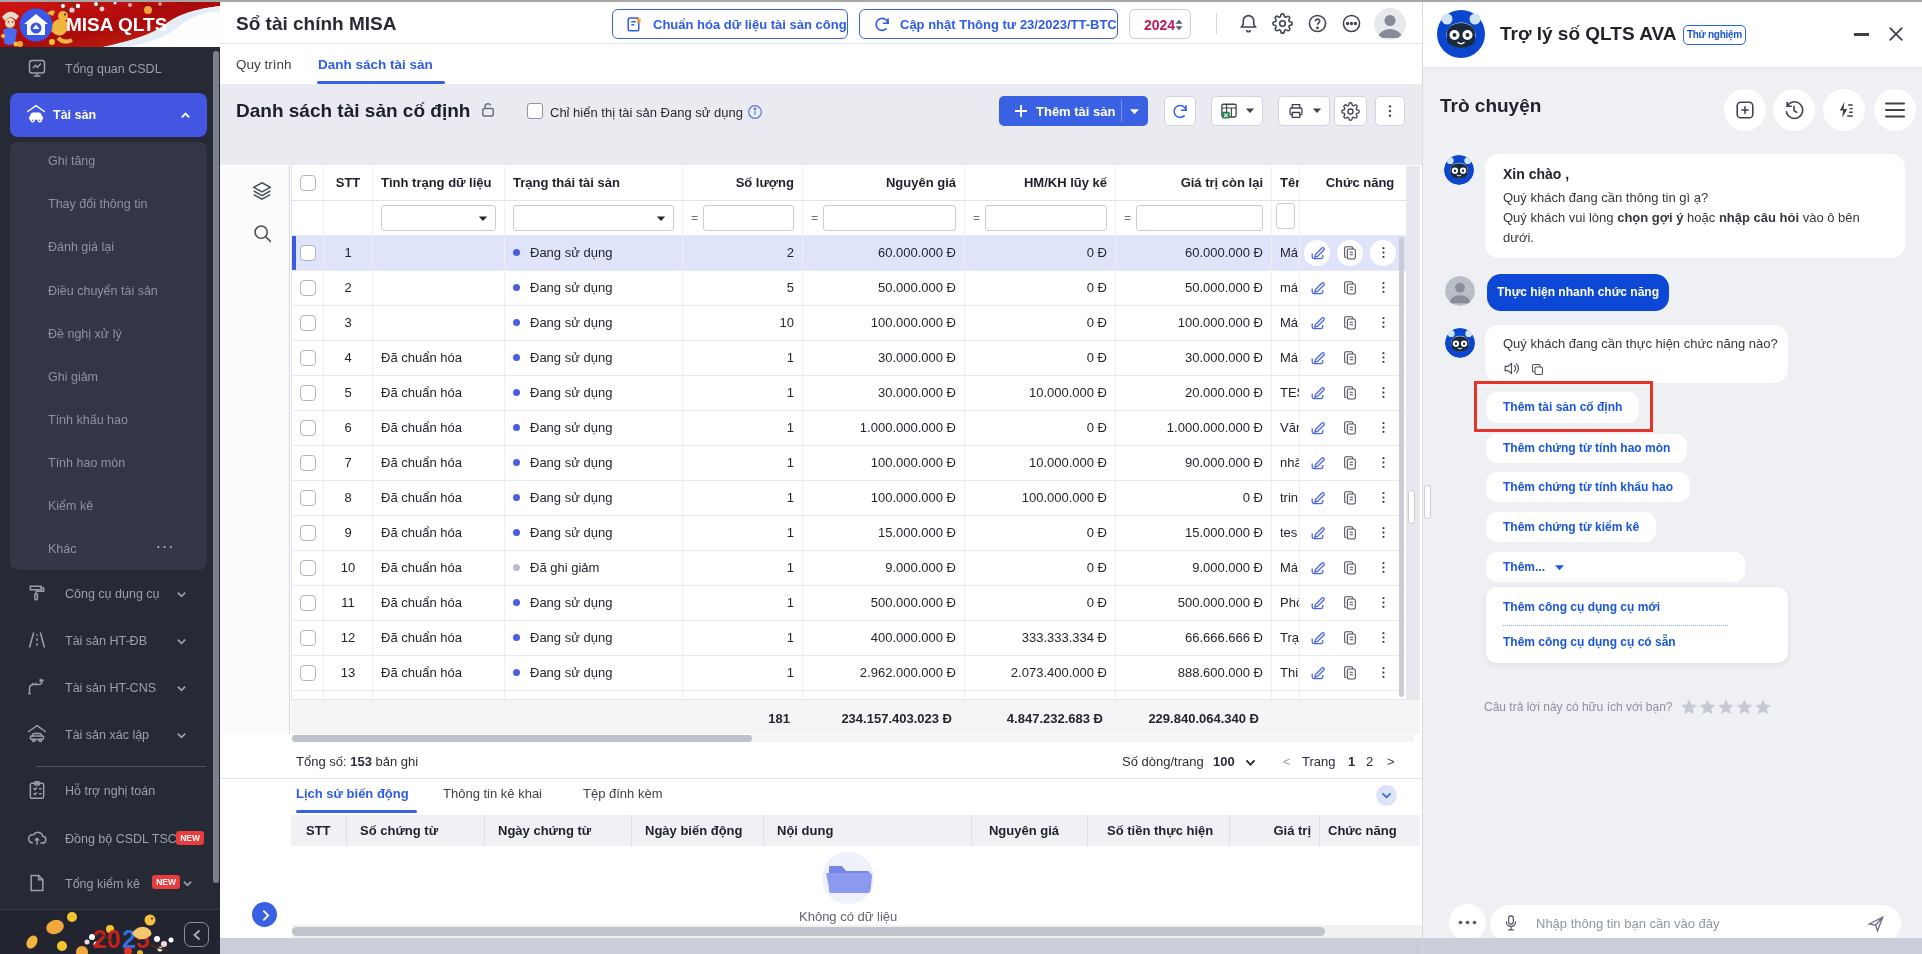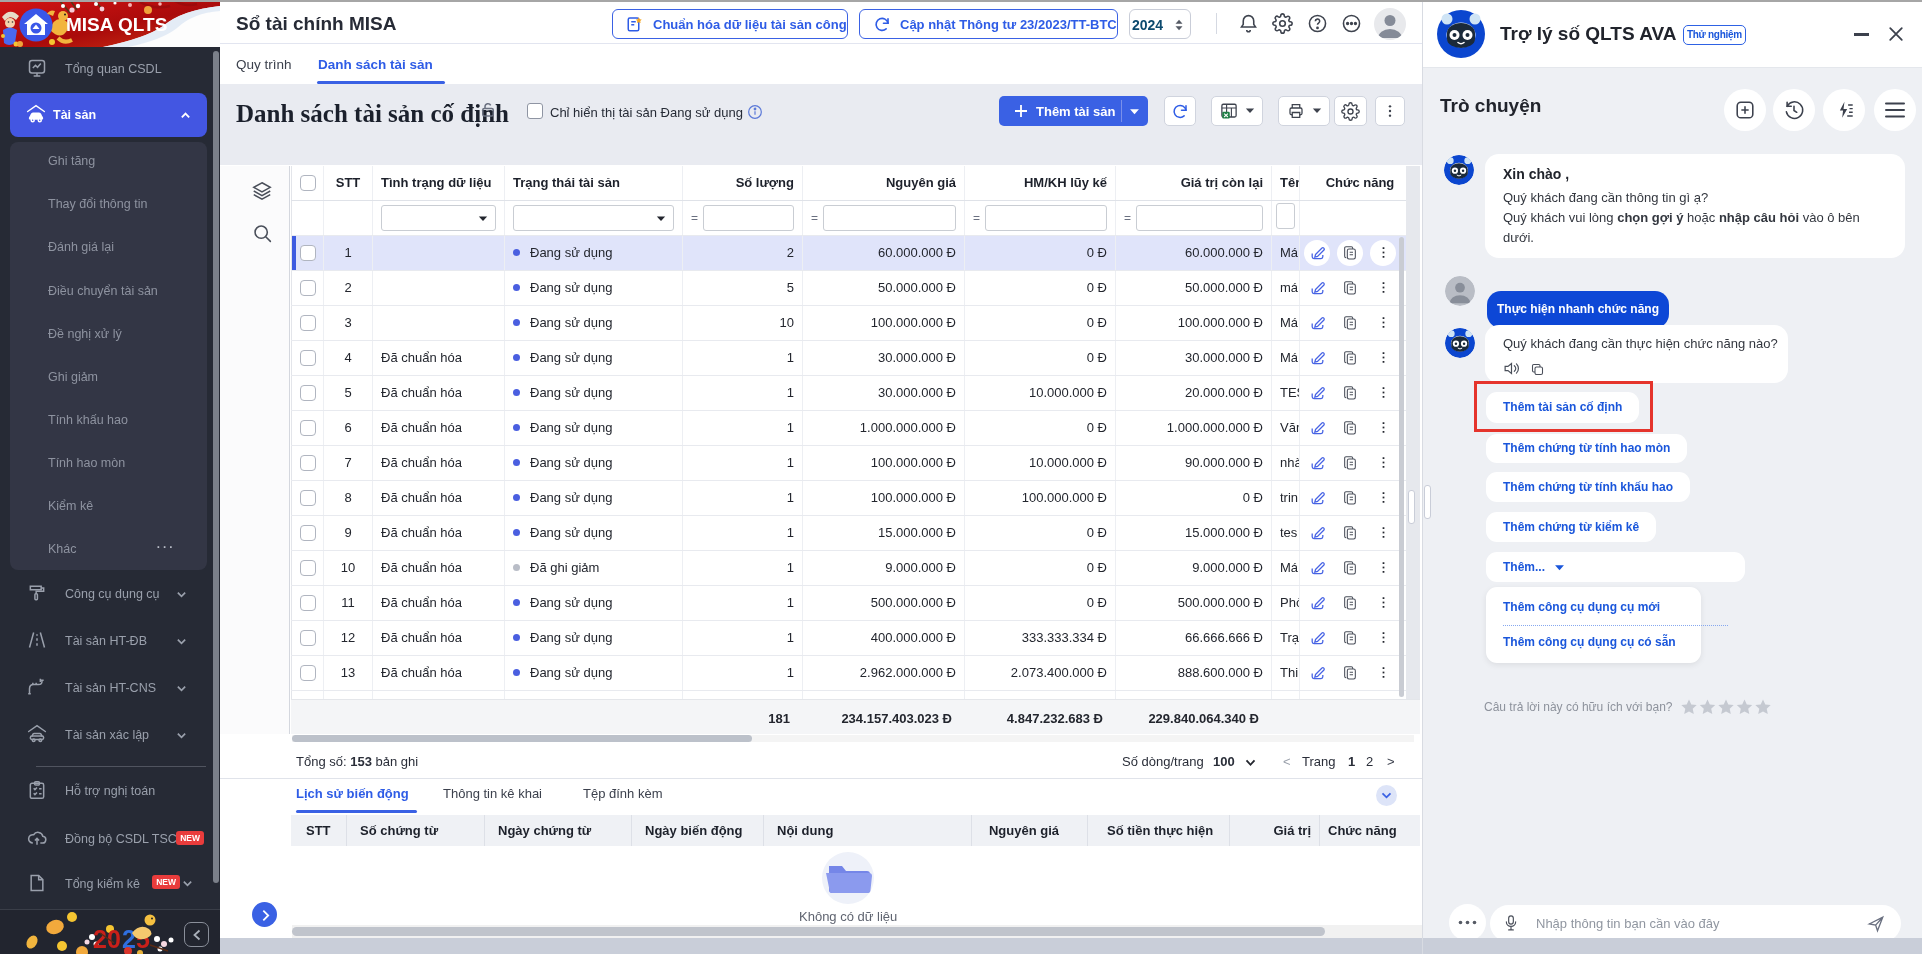--- a/index.html
+++ b/index.html
@@ -32,21 +32,21 @@
 #topstrip { left:0; top:0; width:1922px; height:2px; background:#a6a6a6; z-index:50; }
 #topbar { left:0; top:2px; width:1202px; height:42px; background:#fff; border-bottom:1px solid #e2e5f0; }
 #pagetitle { left:16px; top:11px; font-size:19px; font-weight:bold; color:#272b36; }
 .hbtn { position:absolute; top:7px; height:30px; border:1px solid #3a61e4; border-radius:6px; color:#2e5ce6; font-weight:bold; font-size:13px; background:#fff; display:flex; align-items:center; white-space:nowrap; }
 #yearbox { left:909px; top:7px; width:62px; height:30px; border:1px solid #c9cdd8; border-radius:6px; }
 .topico { position:absolute; top:11px; width:21px; height:21px; }
 #tabs { left:0; top:44px; width:1202px; height:40px; background:#fff; }
 .tab { position:absolute; top:13px; font-size:13.5px; color:#3c414d; }
 #tabline { left:97px; top:37px; width:128px; height:3px; background:#3a61e4; border-radius:2px; }
 #grayband { left:0; top:84px; width:1202px; height:81px; background:#e9ebf1; }
-#listtitle { left:16px; top:100px; font-size:25px; font-weight:bold; color:#1b202c;font-family:Liberation Serif, serif; }
+#listtitle { left:16px; top:100px; font-size:19px; font-weight:bold; color:#1b202c; }
 #chk1 { left:307px; top:103px; width:16px; height:16px; border:1.5px solid #8f95a3; border-radius:3px; background:#fff; }
 #chklabel { left:330px; top:105px; font-size:13px; color:#262b36; }
 .ibtn { top:96px; height:30px; background:#fff; border:1px solid #d0d4de; border-radius:5px; display:flex; align-items:center; justify-content:center; }
 #warnrow { left:0; top:138px; width:1200px; height:22px; }
 
 #iconstrip { left:0; top:166px; width:70px; height:568px; background:#fbfbfc; border-right:1px solid #d4d7de; }
 #tablewrap { left:71px; top:166px; width:1129px; height:568px; background:#fff; overflow:hidden; }
 table.grid { border-collapse:collapse; width:1129px; table-layout:fixed; font-size:13px; color:#23262e; }
 table.grid th { font-weight:bold; font-size:13px; color:#1d212b; }
 table.grid th, table.grid td { border-bottom:1px solid #e8eaef; border-right:1px solid #edeff3; padding:0 8px; height:35px; white-space:nowrap; overflow:hidden; }
@@ -83,24 +83,24 @@
 
 
 #chat { left:1422px; top:0; width:500px; height:954px; background:#eef0f4; border-left:1px solid #d8dbe2; font-size:13px; color:#33373f; }
 #chathead { left:0; top:0; width:500px; height:68px; background:#fff; border-bottom:1px solid #e4e7ec; }
 #chattitle { left:77px; top:23px; font-size:19px; font-weight:bold; color:#21242c; }
 #tagtest { left:260px; top:25px; height:20px; padding:0 3px; border:1px solid #2e62e4; border-radius:5px; color:#1a56db; font-size:10px; font-weight:bold; line-height:18px; letter-spacing:-0.3px; }
 #convtitle { left:17px; top:95px; font-size:19px; font-weight:bold; color:#21242c; }
 .cbtn { position:absolute; top:89px; width:42px; height:42px; background:#fff; border-radius:50%; }
 .bub { position:absolute; background:#fff; border-radius:14px; }
 .avatar { position:absolute; width:30px; height:30px; border-radius:50%; }
-#qbtn { left:64px; top:274px; width:182px; height:37px; background:#0d47d6; border-radius:14px; color:#fff; font-weight:bold; font-size:12px; text-align:center; line-height:37px;margin-top:17px; }
+#qbtn { left:64px; top:274px; width:182px; height:37px; background:#0d47d6; border-radius:14px; color:#fff; font-weight:bold; font-size:12px; text-align:center; line-height:37px; }
 .pill { position:absolute; left:63px; height:30px; background:#fff; border-radius:11px; color:#1a56db; font-weight:bold; font-size:12px; line-height:30px; padding-left:17px; }
 #redbox { left:51px; top:381px; width:179px; height:51px; border:3px solid #e5342c; }
-#dropdown { left:63px; top:587px; width:215px; height:76px; background:#fff; border-radius:11px; box-shadow:0 2px 6px rgba(0,0,0,.08);padding-left:12px; }
+#dropdown { left:63px; top:587px; width:302px; height:76px; background:#fff; border-radius:11px; box-shadow:0 2px 6px rgba(0,0,0,.08);padding-left:12px; }
 .ddi { position:absolute; left:17px; color:#1a56db; font-weight:bold; font-size:12px; }
 #rating { left:61px; top:700px; font-size:12px; color:#8d929c; }
 #dots3 { left:26px; top:904px; width:37px; height:37px; background:#fff; border-radius:50%; }
 #chatinput { left:67px; top:905px; width:411px; height:37px; background:#fff; border-radius:19px; }
 </style>
 </head>
 <body>
 <div id="page">
 
   <div class="abs" id="topstrip"></div>
@@ -116,21 +116,21 @@
         <span style="margin-left:9px">Chuẩn hóa dữ liệu tài sản công</span>
       </div>
       <div class="hbtn" style="left:639px; width:259px;">
         <svg style="margin-left:13px" width="18" height="18" viewBox="0 0 24 24" fill="none" stroke="#2e5ce6" stroke-width="2.2" stroke-linecap="round">
             <path d="M20 11 a8 8 0 1 0 -2.5 7.5"></path>
             <path d="M20 5 v6 h-6"></path>
           </svg>
         <span style="margin-left:9px">Cập nhật Thông tư 23/2023/TT-BTC</span>
       </div>
       <div class="abs" id="yearbox">
-        <span style="position:absolute; left:2px; top:7px; font-size:14px; font-weight:bold; color:#0c4a6e">2024</span>
+        <span style="position:absolute; left:14px; top:7px; font-size:14px; font-weight:bold; color:#be185d">2024</span>
         <svg style="position:absolute; right:6px; top:8px" width="10" height="14" viewBox="0 0 10 16" fill="#555a64">
             <path d="M1 6.5 L5 2 L9 6.5 Z"></path>
             <path d="M1 9.5 L5 14 L9 9.5 Z"></path>
           </svg>
       </div>
       <div class="abs" style="left:996px; top:11px; width:1px; height:21px; background:#d5d9e2;"></div>
       <svg class="topico" style="left:1018px" viewBox="0 0 24 24" fill="none" stroke="#3e434e" stroke-width="1.8">
           <path d="M12 3 a6 6 0 0 1 6 6 v4 l2 3 H4 l2-3 V9 a6 6 0 0 1 6-6 z"></path>
           <path d="M10 19.5 a2 2 0 0 0 4 0"></path>
         </svg>

